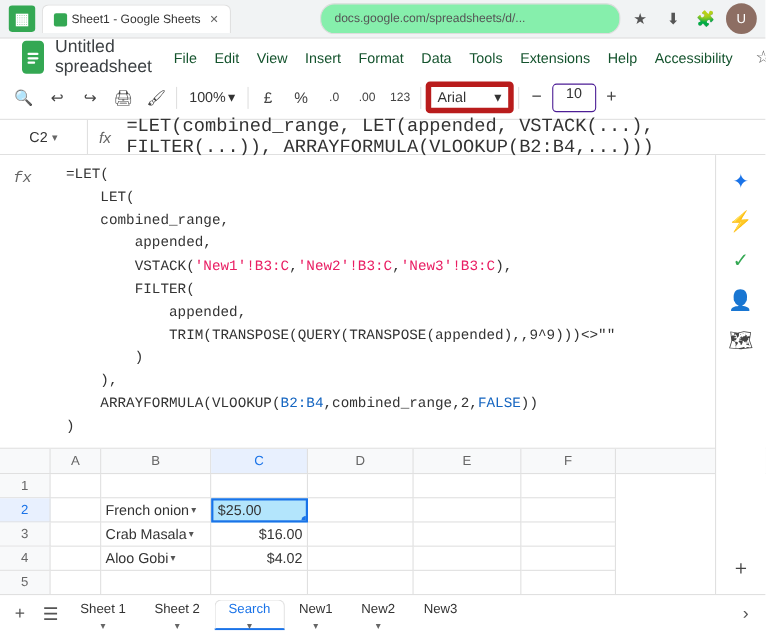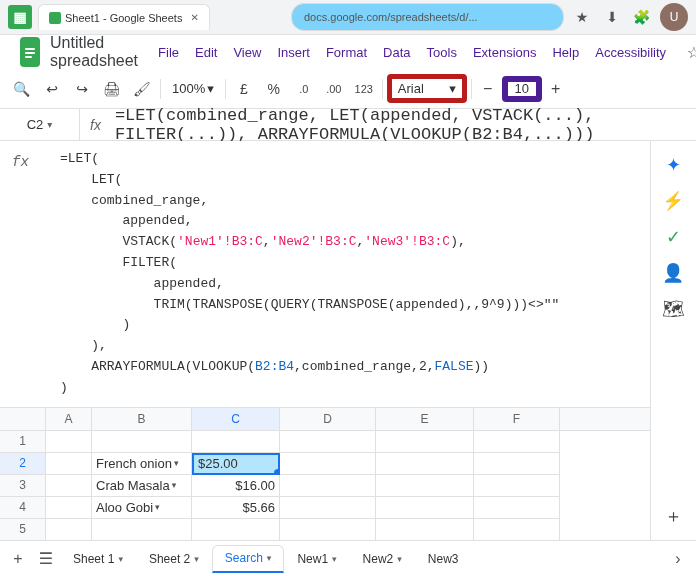--- a/index.html
+++ b/index.html
@@ -35,21 +35,21 @@
       font-size: 11px; color: #333;
       border: 1px solid #e0e0e0;
       border-bottom: none;
     }
     .chrome-tab-favicon {
       width: 12px; height: 12px; background: #34a853; border-radius: 2px;
     }
     .chrome-tab-title { font-size: 11px; color: #333; }
     .chrome-tab-x { color: #666; font-size: 10px; margin-left: 4px; cursor: pointer; }
     .chrome-address-bar {
-      flex: 1; height: 28px; background: #7dd3fc; border: 1px solid #ddd;
+      flex: 1; height: 28px; background: #86efac; border: 1px solid #ddd;
       border-radius: 13px; padding: 0 12px; font-size: 11px; color: #555;
       display: flex; align-items: center;
     }
     .chrome-icons { display: flex; gap: 6px; align-items: center; }
     .chrome-icon-btn { width: 24px; height: 24px; border-radius: 50%; display: flex; align-items: center; justify-content: center; font-size: 14px; color: #555; cursor: pointer; }
     .chrome-avatar { width: 28px; height: 28px; border-radius: 50%; overflow: hidden; background: #ccc; }
 
     
     .sheets-header {
       height: 34px;
@@ -63,21 +63,21 @@
       width: 30px; height: 30px;
       background: #34a853;
       border-radius: 4px;
       display: flex; align-items: center; justify-content: center;
       color: white; font-size: 16px; font-weight: bold;
       margin-right: 6px;
     }
     .sheets-title { font-size: 16px; color: #3c4043; font-weight: 400; margin-right: 8px; }
     .sheets-menu { display: flex; gap: 0; }
     .sheets-menu-item {
-      padding: 4px 8px; font-size: 13px; color: #4c1d95; cursor: pointer;
+      padding: 4px 8px; font-size: 13px; color: #14532d; cursor: pointer;
       border-radius: 4px;
     }
     .sheets-header-icons { margin-left: auto; display: flex; gap: 6px; align-items: center; }
     .header-icon-btn { width: 32px; height: 32px; border-radius: 50%; display: flex; align-items: center; justify-content: center; font-size: 16px; color: #555; cursor: pointer; }
 
     
     .toolbar {
       height: 40px;
       display: flex;
       align-items: center;
@@ -96,23 +96,23 @@
       display: flex; align-items: center; gap: 2px;
       padding: 2px 6px; border: 1px solid transparent; border-radius: 4px;
       font-size: 13px; color: #333; cursor: pointer;
     }
     .font-selector {
       display: flex; align-items: center; gap: 2px;
       padding: 2px 6px; border: 5px solid #b91c1c; border-radius: 4px;
       font-size: 13px; color: #333; cursor: pointer; min-width: 80px;
     }
     .font-size-box {
-      width: 40px; height: 26px; border: 6px solid #4c1d95; border-radius: 4px;
+      width: 40px; height: 26px; border: 1px solid #4c1d95; border-radius: 4px;
       text-align: center; font-size: 13px; color: #333;
-      display: flex; align-items: center; justify-content: center;
+      display: flex; justify-content: center;
     }
     .toolbar-minus, .toolbar-plus {
       width: 24px; height: 24px; border-radius: 4px; display: flex; align-items: center; justify-content: center;
       font-size: 16px; color: #444; cursor: pointer; border: none; background: none;
     }
 
     
     .formula-bar {
       height: 32px;
       display: flex;
@@ -256,20 +256,21 @@
     .bottom-btn {
       width: 28px; height: 28px; border-radius: 4px; display: flex; align-items: center; justify-content: center;
       font-size: 16px; color: #555; cursor: pointer; border: none; background: none;
     }
     .sheet-tab {
       height: 28px; padding: 0 12px; border-radius: 6px 6px 0 0;
       display: flex; align-items: center; gap: 4px;
       font-size: 12px; color: #333; cursor: pointer;
       border: 1px solid transparent;
       position: relative;
+      flex-direction: column;
     }
     .sheet-tab.active {
       background: #fff;
       border: 1px solid #e0e0e0;
       border-bottom: 2px solid #1a73e8;
       color: #1a73e8;
       font-weight: 500;
     }
     .sheet-tab .tab-arrow { font-size: 9px; color: #666; }
   </style>
@@ -441,21 +442,21 @@
       </div>
 
       <div class="grid-row">
         <div class="row-header">4</div>
         <div class="grid-cell" style="width:46px;"></div>
         <div class="grid-cell col-b">
           <span>Aloo Gobi</span>
           <span class="dropdown-arrow">▾</span>
         </div>
         <div class="grid-cell col-c text-right">
-          <span>$5.66</span>
+          <span>$4.02</span>
         </div>
         <div class="grid-cell col-d"></div>
         <div class="grid-cell col-e"></div>
         <div class="grid-cell col-f"></div>
       </div>
 
       <div class="grid-row">
         <div class="row-header">5</div>
         <div class="grid-cell" style="width:46px;"></div>
         <div class="grid-cell col-b"></div>

